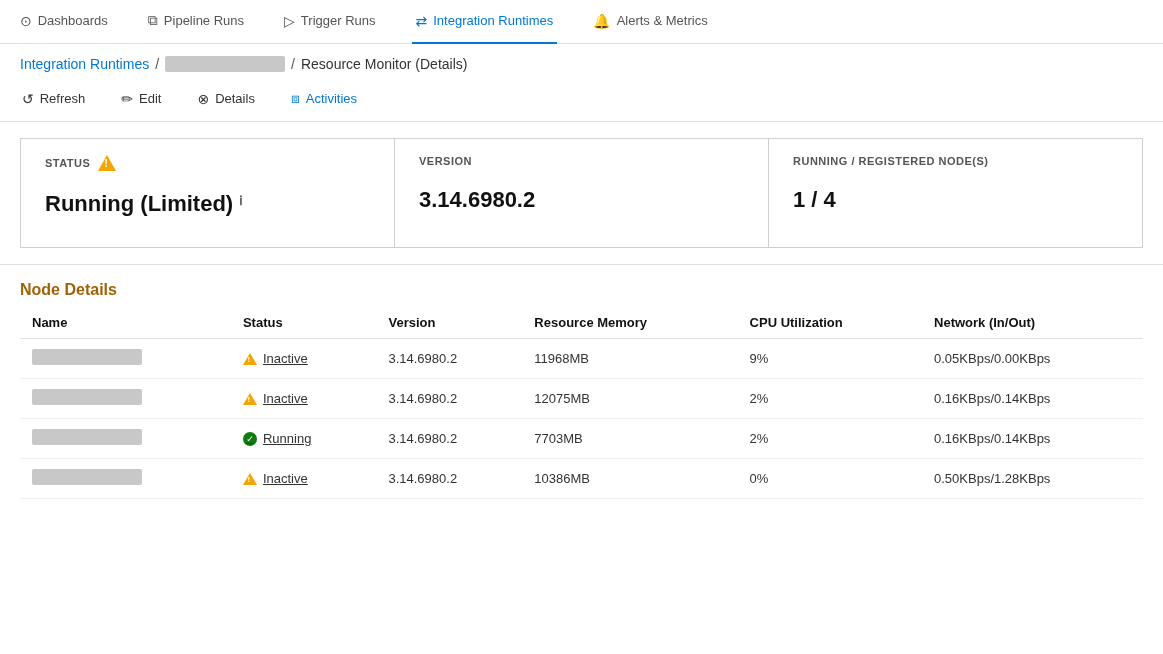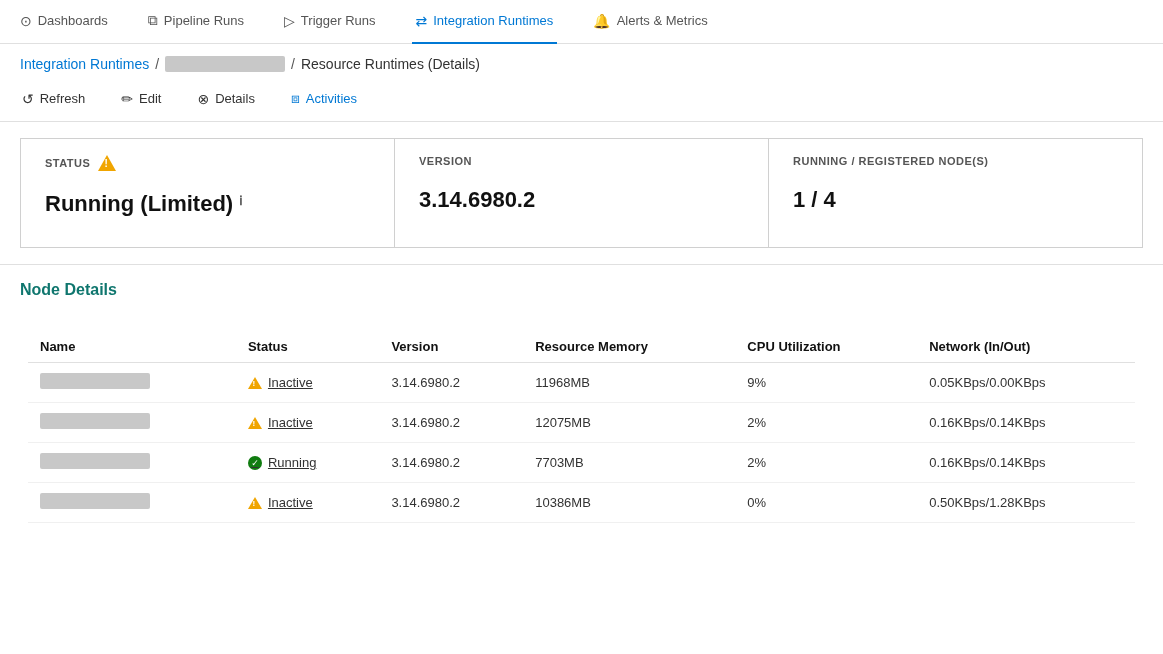--- a/index.html
+++ b/index.html
@@ -176,30 +176,29 @@
       justify-content: center;
       color: white;
       font-size: 9px;
     }
 
     
     .section-title {
       font-size: 16px;
       font-weight: 600;
       padding: 16px 20px 8px 20px;
-      color: #0f766e;
+      color: #a16207;
     }
     .node-table {
       width: 100%;
       border-collapse: collapse;
       padding: 0 20px;
     }
     .table-wrap {
-      padding: 0 28px;
-      margin-top: 24px;
+      padding: 0 20px;
     }
     .node-table th {
       text-align: left;
       font-size: 13px;
       font-weight: 700;
       color: #111;
       padding: 8px 12px;
       border-bottom: 1px solid #e0e0e0;
     }
     .node-table td {
@@ -247,21 +246,21 @@
     <span class="nav-icon">🔔</span>
     <span>Alerts &amp; Metrics</span>
   </div>
 </nav>
 
 <div class="breadcrumb">
   <a class="breadcrumb-link">Integration Runtimes</a>
   <span class="breadcrumb-sep">/</span>
   <span class="breadcrumb-redacted"></span>
   <span class="breadcrumb-sep">/</span>
-  <span class="breadcrumb-current">Resource Runtimes (Details)</span>
+  <span class="breadcrumb-current">Resource Monitor (Details)</span>
 </div>
 
 <div class="toolbar">
   <button class="toolbar-btn">
     <span class="toolbar-icon">↺</span>
     <span>Refresh</span>
   </button>
   <button class="toolbar-btn">
     <span class="toolbar-icon">✏</span>
     <span>Edit</span>

